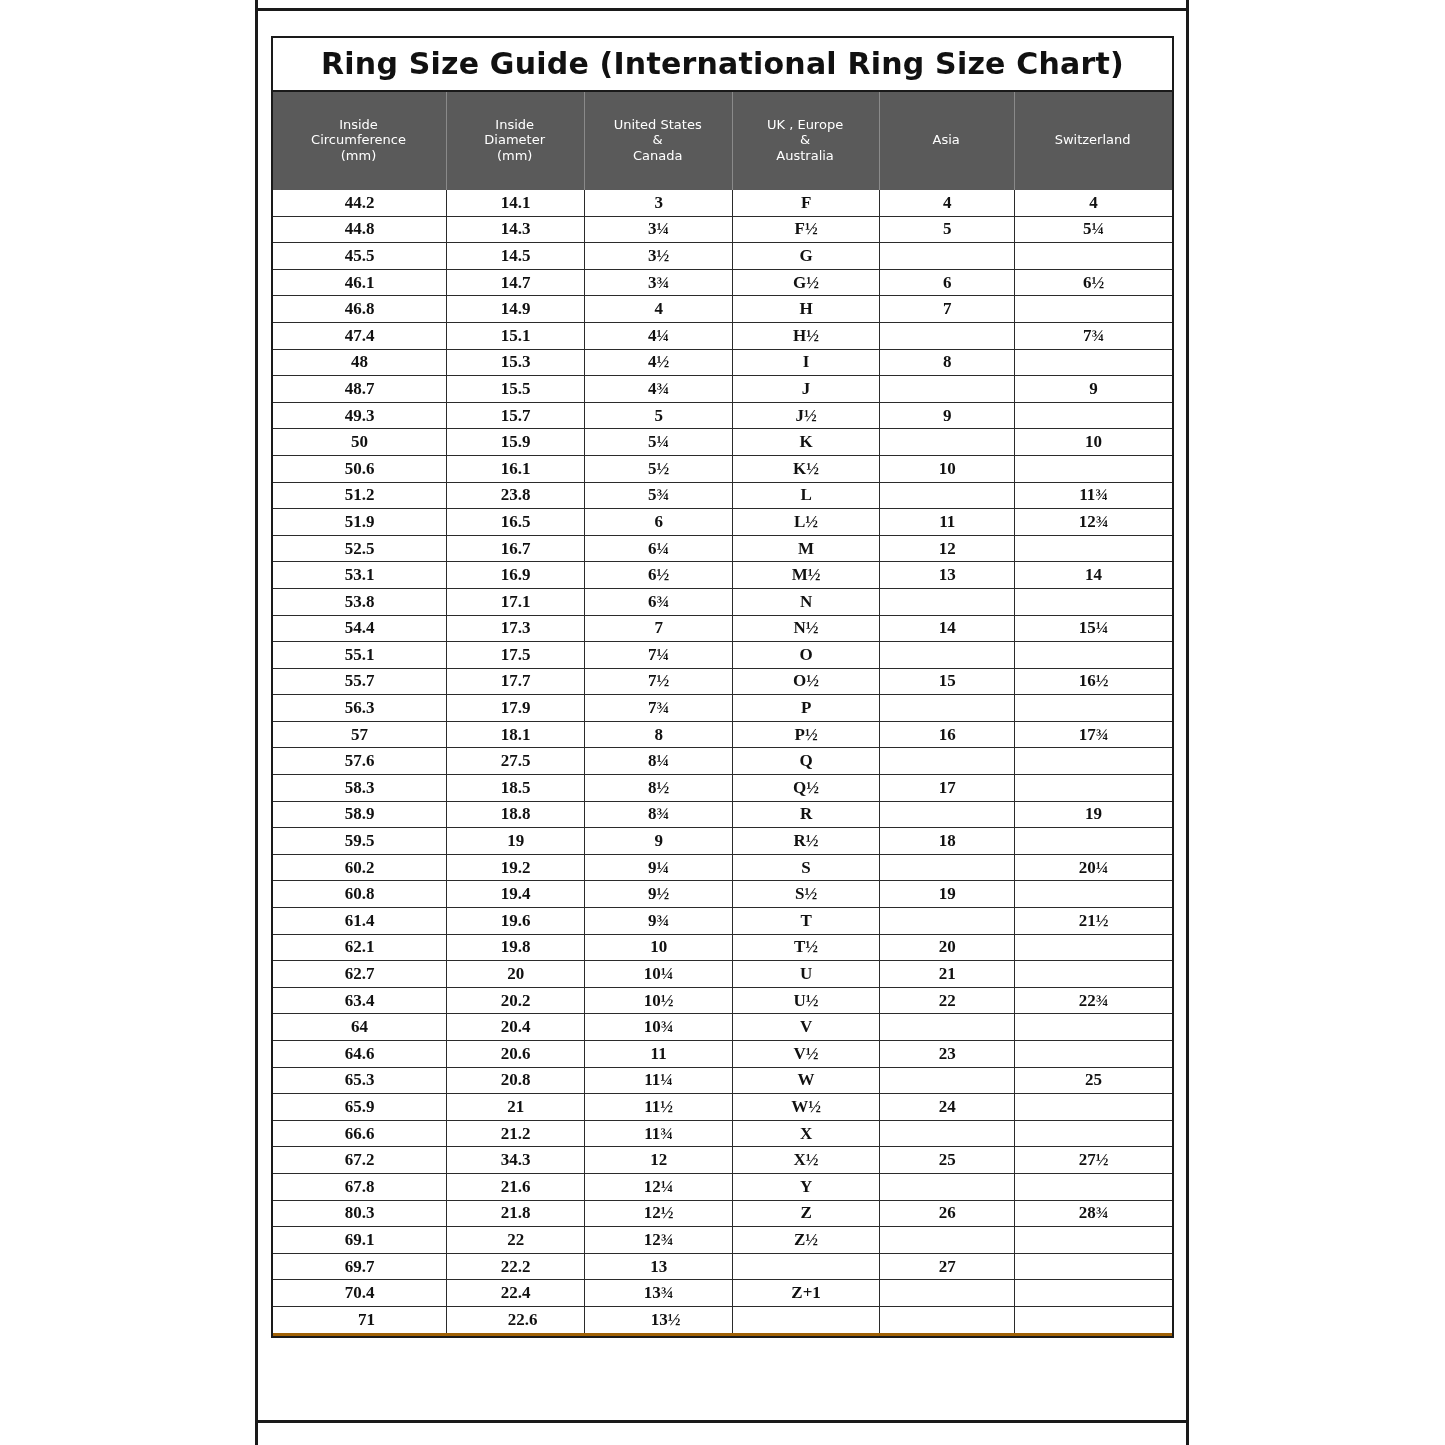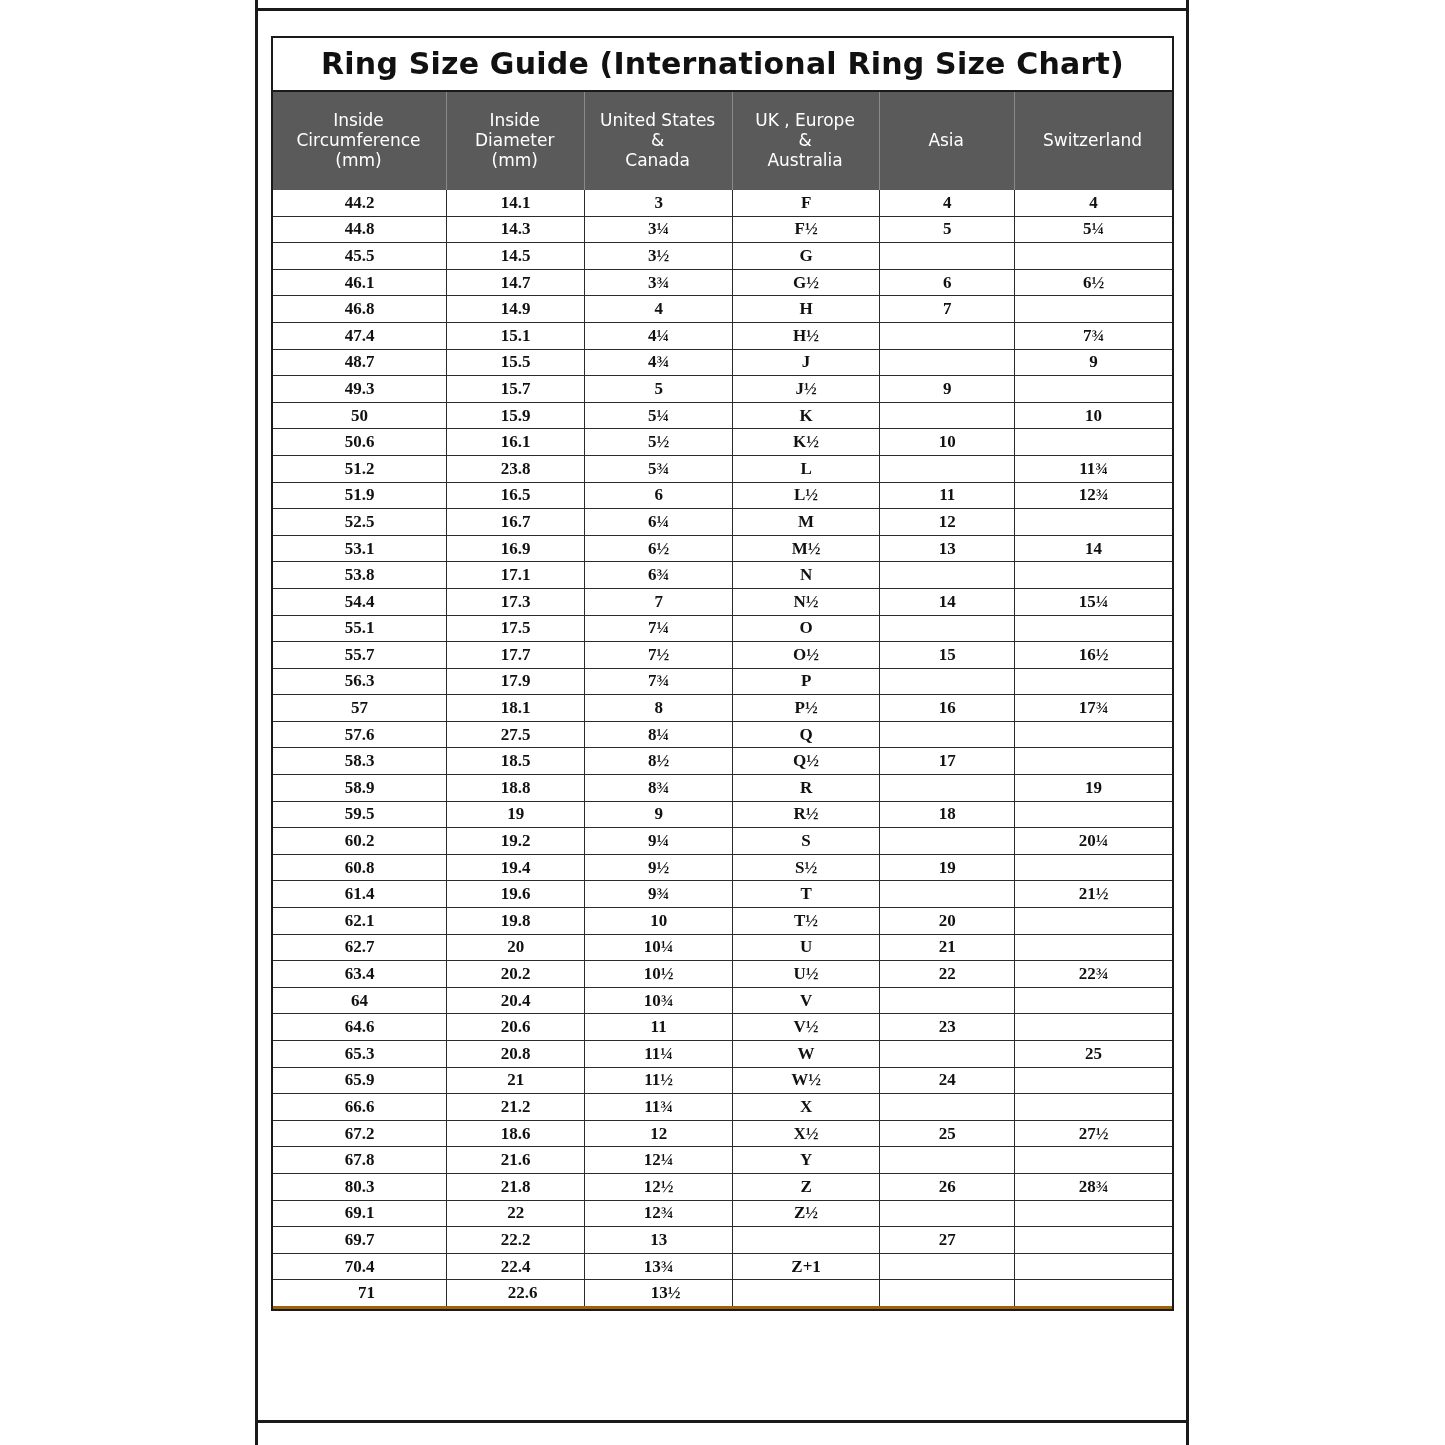--- a/index.html
+++ b/index.html
@@ -79,21 +79,21 @@
   table.size-table {
     width: 100%;
     border-collapse: collapse;
     table-layout: fixed;
   }
   table.size-table thead th {
     background: #5a5a5a;
     color: #ffffff;
     font-family: "DejaVu Sans", sans-serif;
     font-weight: normal;
-    font-size: 17px;
+    font-size: 13px;
     line-height: 1.18;
     text-align: center;
     vertical-align: middle;
     padding: 6px 2px 8px 0;
     border-right: 1px solid #8a8a8a;
     height: 84px;
   }
   table.size-table thead th:last-child {
     border-right: none;
   }
@@ -221,20 +221,28 @@
           </tr>
           <tr>
             <td>47.4</td>
             <td>15.1</td>
             <td>4¼</td>
             <td>H½</td>
             <td></td>
             <td>7¾</td>
           </tr>
           <tr>
+            <td>48</td>
+            <td>15.3</td>
+            <td>4½</td>
+            <td>I</td>
+            <td>8</td>
+            <td></td>
+          </tr>
+          <tr>
             <td>48.7</td>
             <td>15.5</td>
             <td>4¾</td>
             <td>J</td>
             <td></td>
             <td>9</td>
           </tr>
           <tr>
             <td>49.3</td>
             <td>15.7</td>
@@ -454,21 +462,21 @@
           <tr>
             <td>66.6</td>
             <td>21.2</td>
             <td>11¾</td>
             <td>X</td>
             <td></td>
             <td></td>
           </tr>
           <tr>
             <td>67.2</td>
-            <td>18.6</td>
+            <td>34.3</td>
             <td>12</td>
             <td>X½</td>
             <td>25</td>
             <td>27½</td>
           </tr>
           <tr>
             <td>67.8</td>
             <td>21.6</td>
             <td>12¼</td>
             <td>Y</td>

